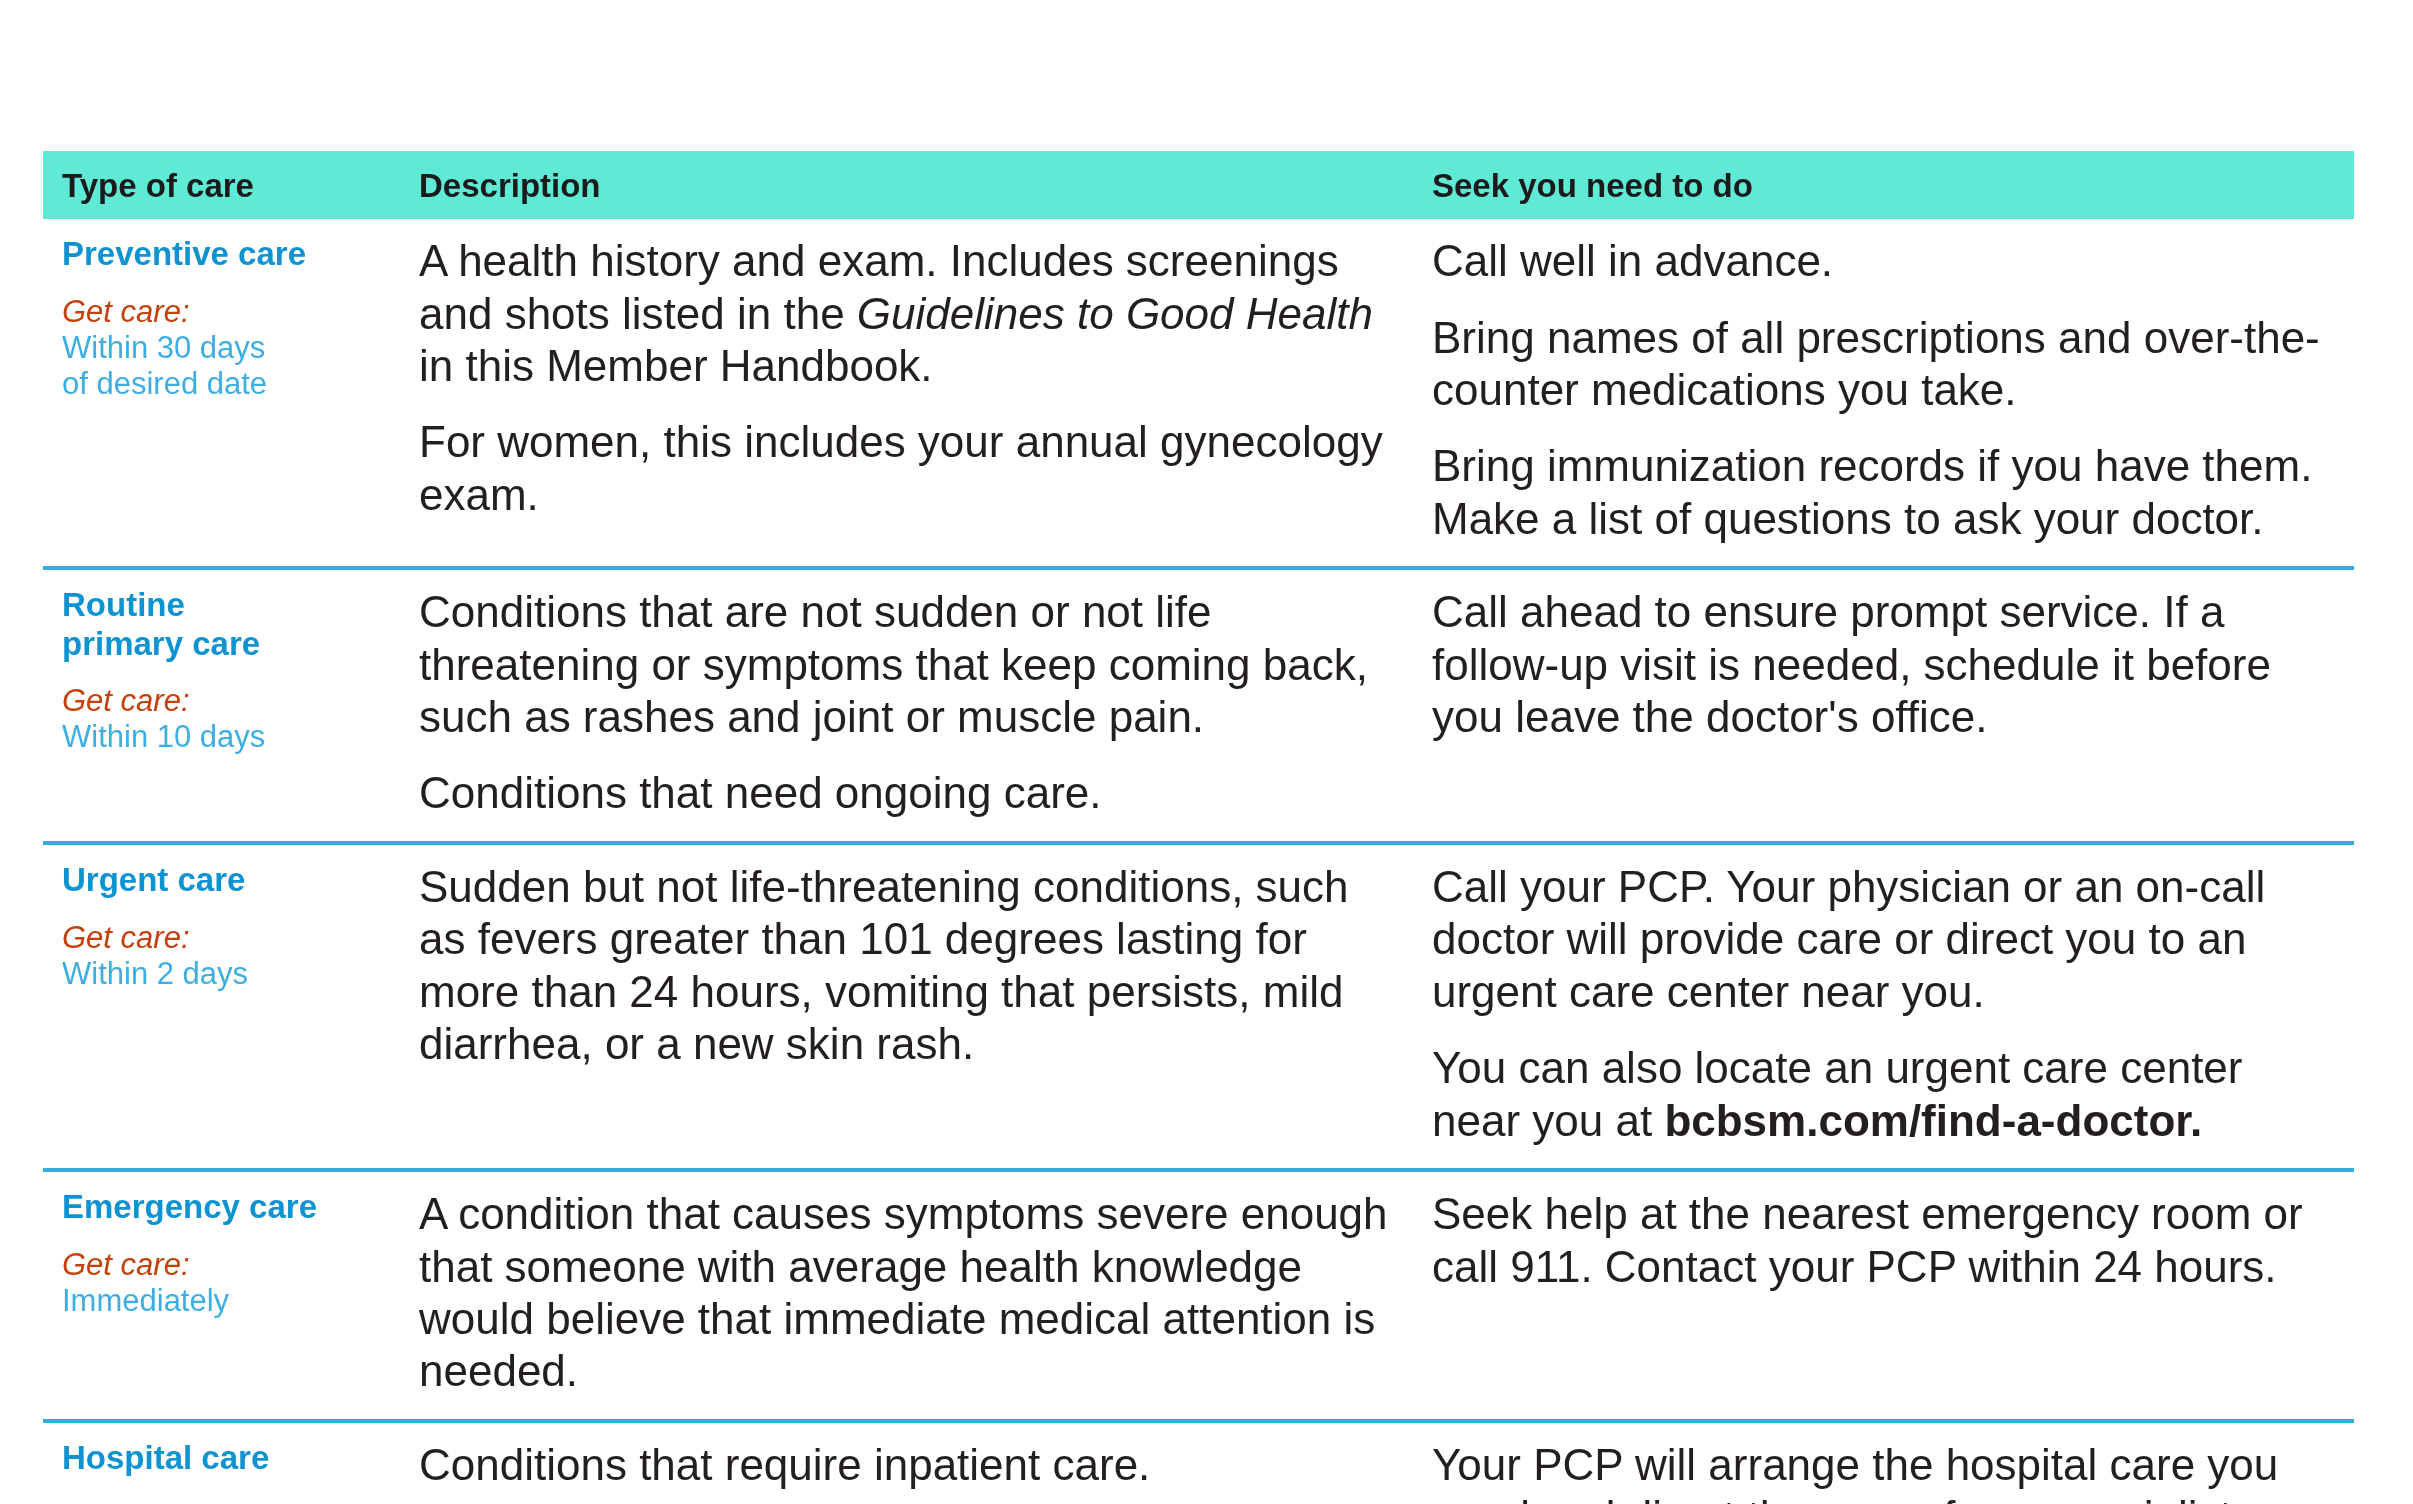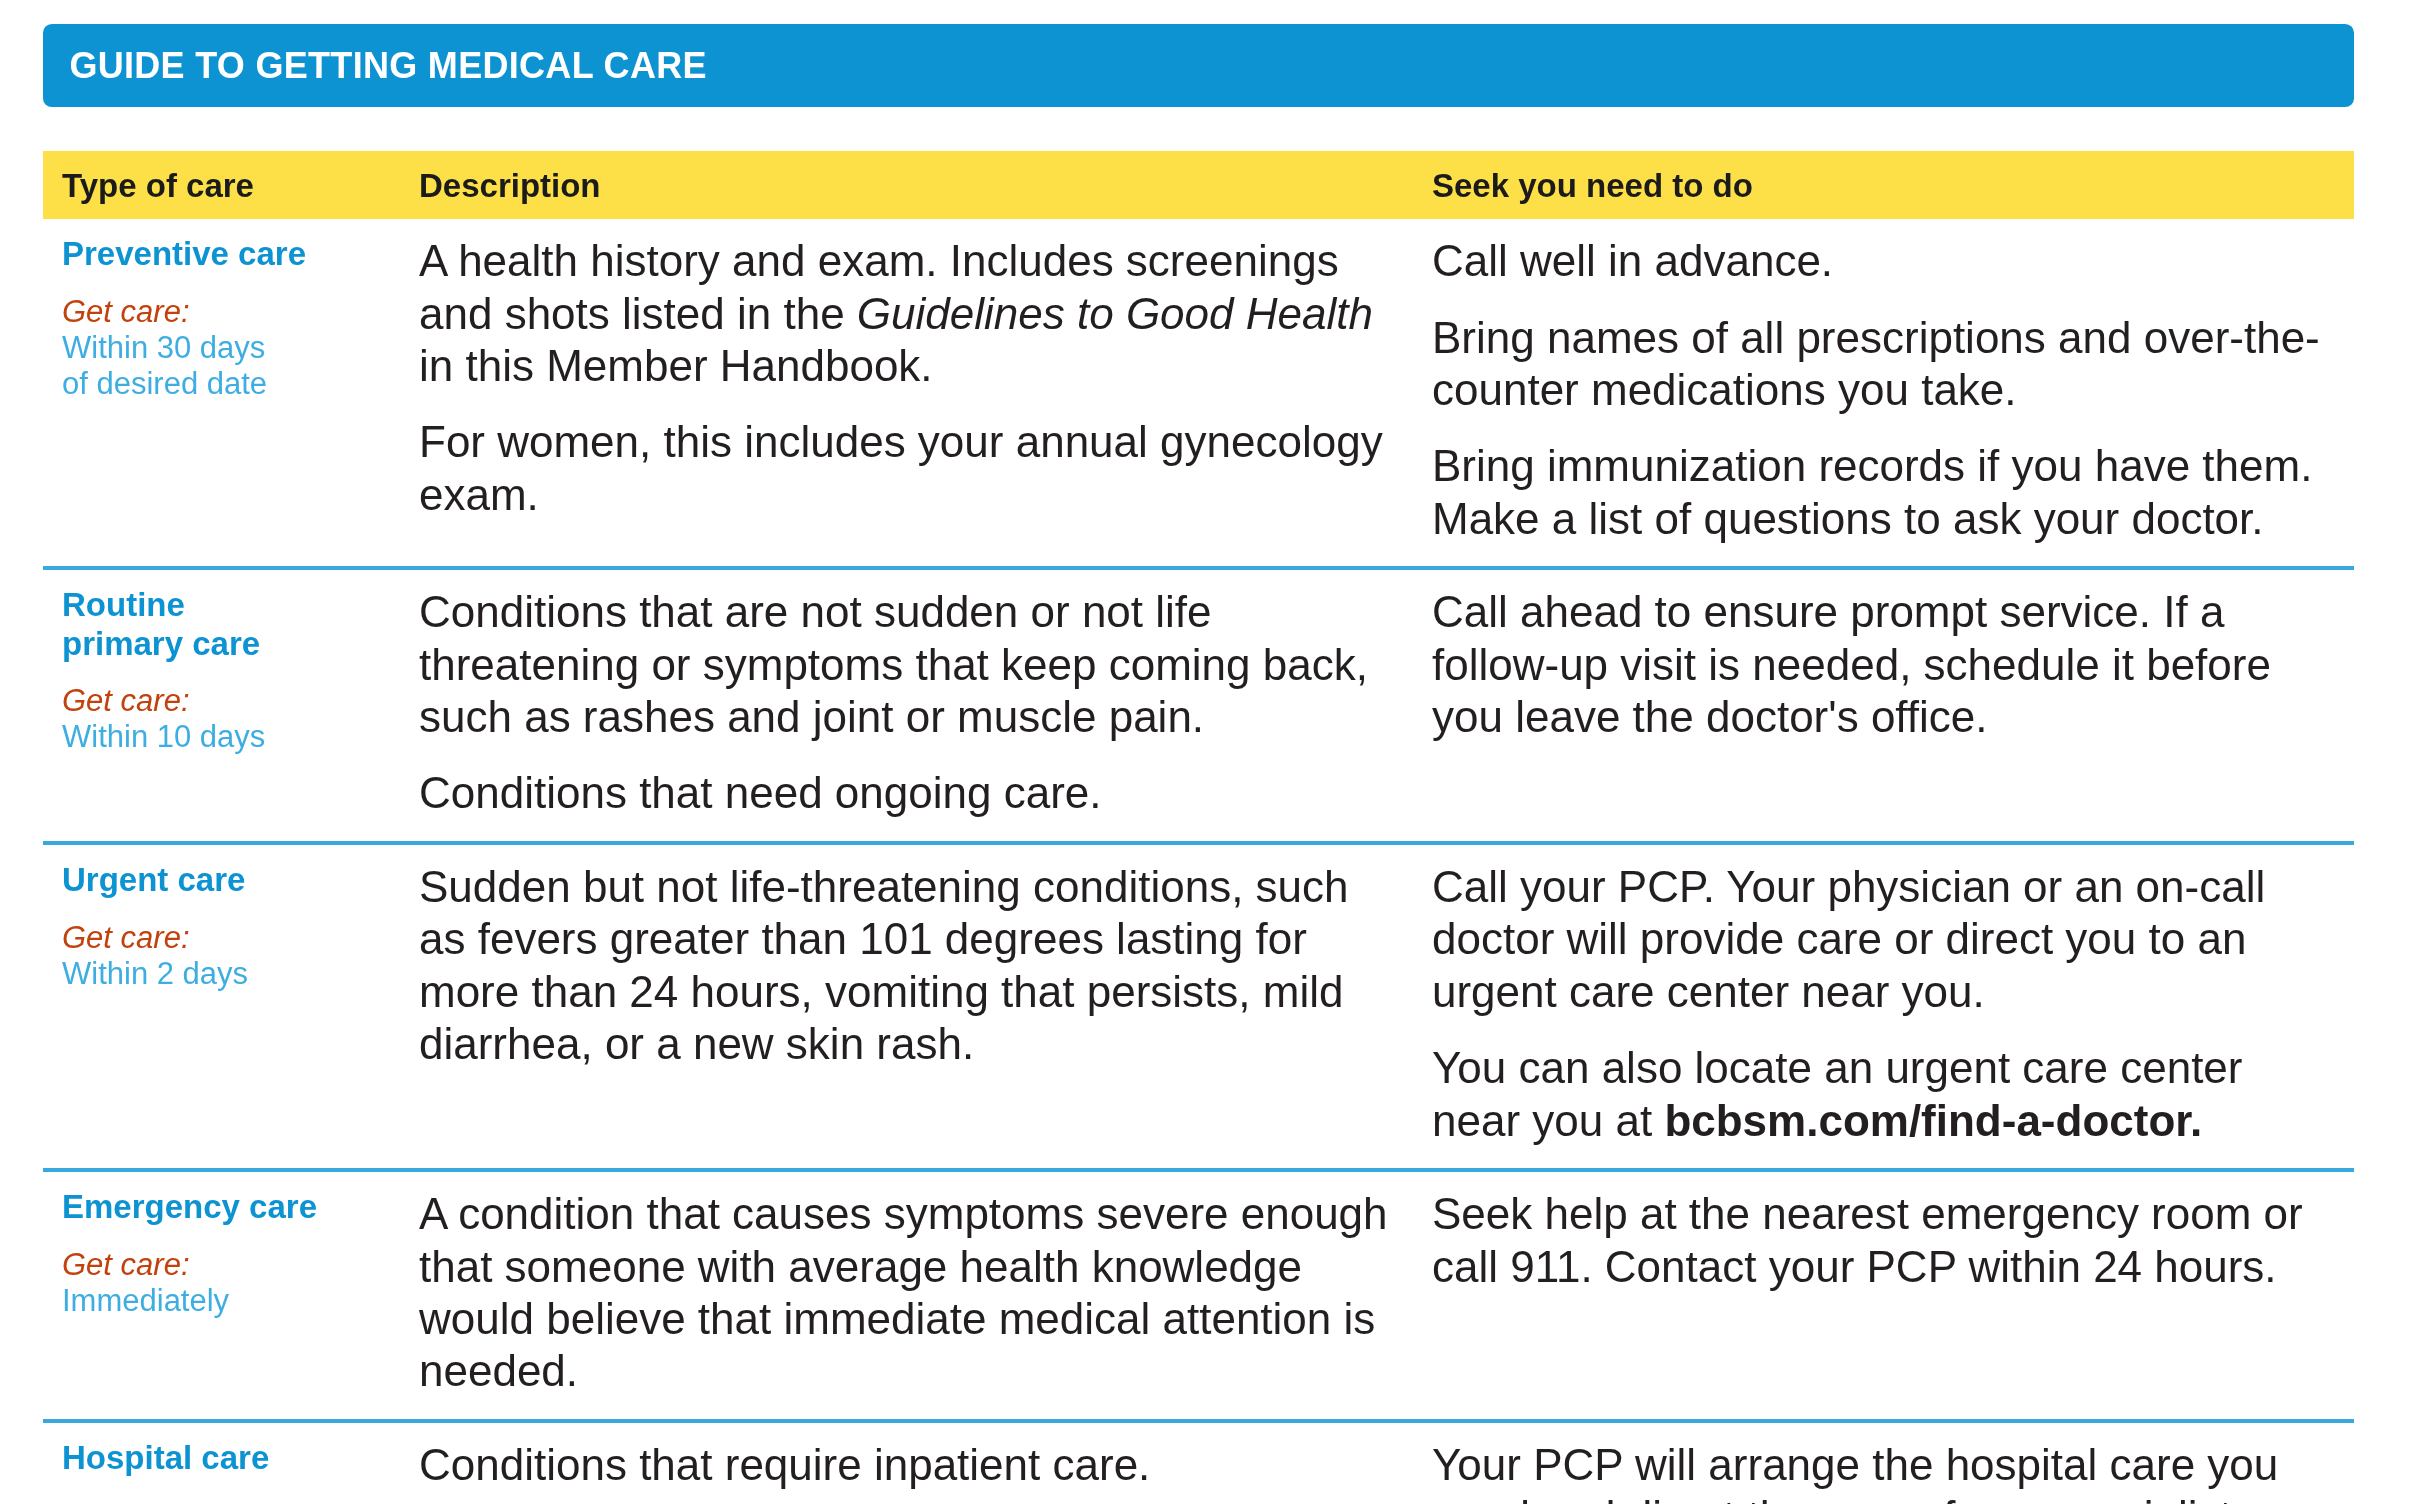--- a/index.html
+++ b/index.html
@@ -52,21 +52,21 @@
     top: 151px;
     width: 2311px;
   }
 
   .col-type   { width: 352px; }
   .col-desc   { width: 1037px; }
   .col-action { width: 922px; }
 
   .head-row {
     display: flex;
-    background: #fde047;
+    background: #5eead4;
     height: 68px;
     align-items: center;
   }
   .head-cell {
     font-size: 33px;
     font-weight: bold;
     color: #1b1b1b;
     box-sizing: border-box;
     padding-left: 19px;
     white-space: nowrap;
@@ -124,23 +124,20 @@
   p.para em { font-style: italic; }
   p.para strong { font-weight: bold; }
 
   .nowrap-block { white-space: pre-line; }
 </style>
 </head>
 <body>
 
 <div class="page">
 
-  <div class="banner">
-    <div class="banner-title">GUIDE TO GETTING MEDICAL CARE</div>
-  </div>
 
   <div class="table">
 
     <div class="head-row">
       <div class="head-cell col-type">Type of care</div>
       <div class="head-cell col-desc">Description</div>
       <div class="head-cell col-action">Seek you need to do</div>
     </div>
 
     <div id="table-body">

